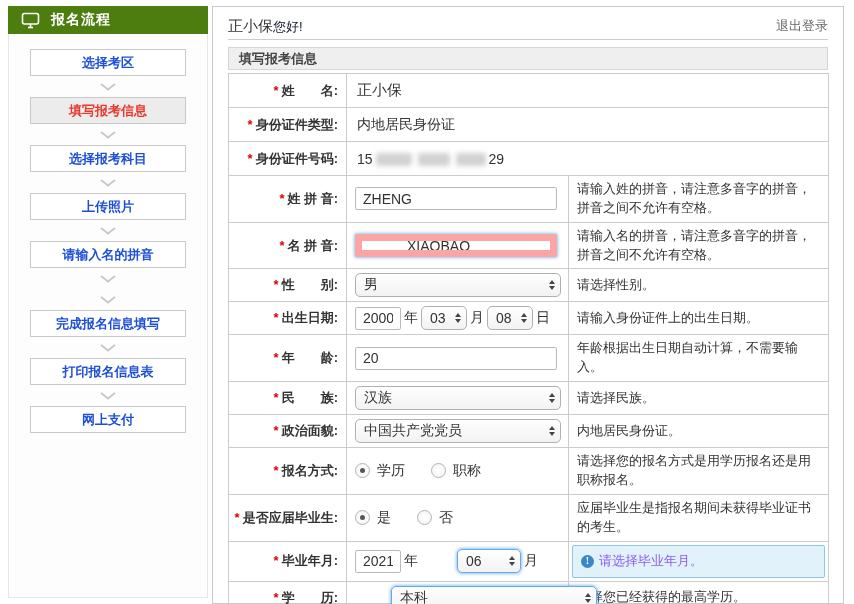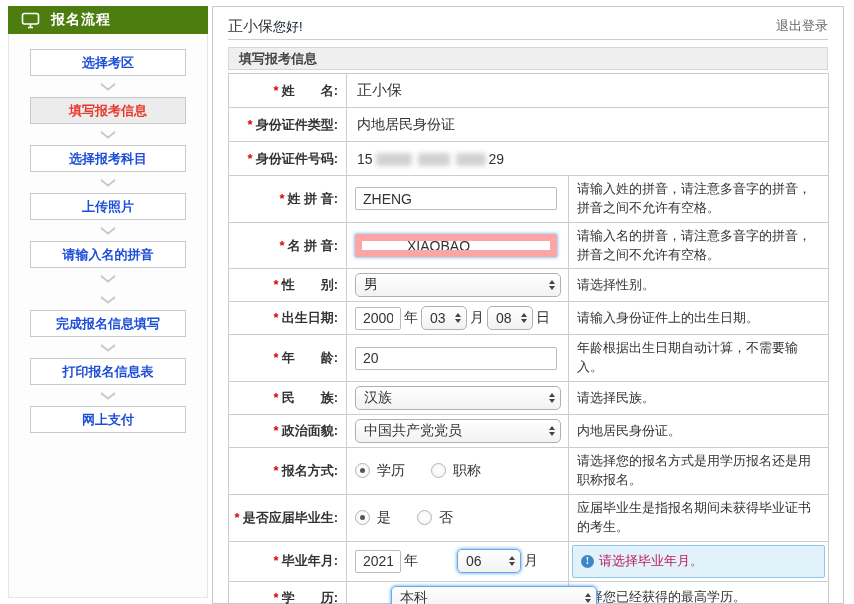--- a/index.html
+++ b/index.html
@@ -80,21 +80,21 @@
 
   
   .smudge { display:inline-block; height:13px; border-radius:2px; background:#d2d2d2;
             filter:blur(2.5px); vertical-align:-2px; margin:0 3px; }
   .s1 { width:36px; } .s2 { width:32px; } .s3 { width:30px; }
 
   
   .td-hint.boxed { padding:3px; }
   .info-box { background:#e2f2fb; border:1px solid #8cc6e9; border-radius:2px;
               padding:6px 8px; display:flex; align-items:center; gap:5px;
-              font-size:13px; color:#be185d; }
+              font-size:13px; color:#8b5cf6; }
   .info-icon { width:13px; height:13px; border-radius:50%; background:#3a87c8;
                color:#fff; font-size:10px; font-weight:bold; display:inline-flex;
                align-items:center; justify-content:center; flex:none;
                font-family:"Liberation Serif",serif; }
   .info-icon::before { content:"!"; }
 </style>
 </head>
 <body>
 
 <div class="page">

